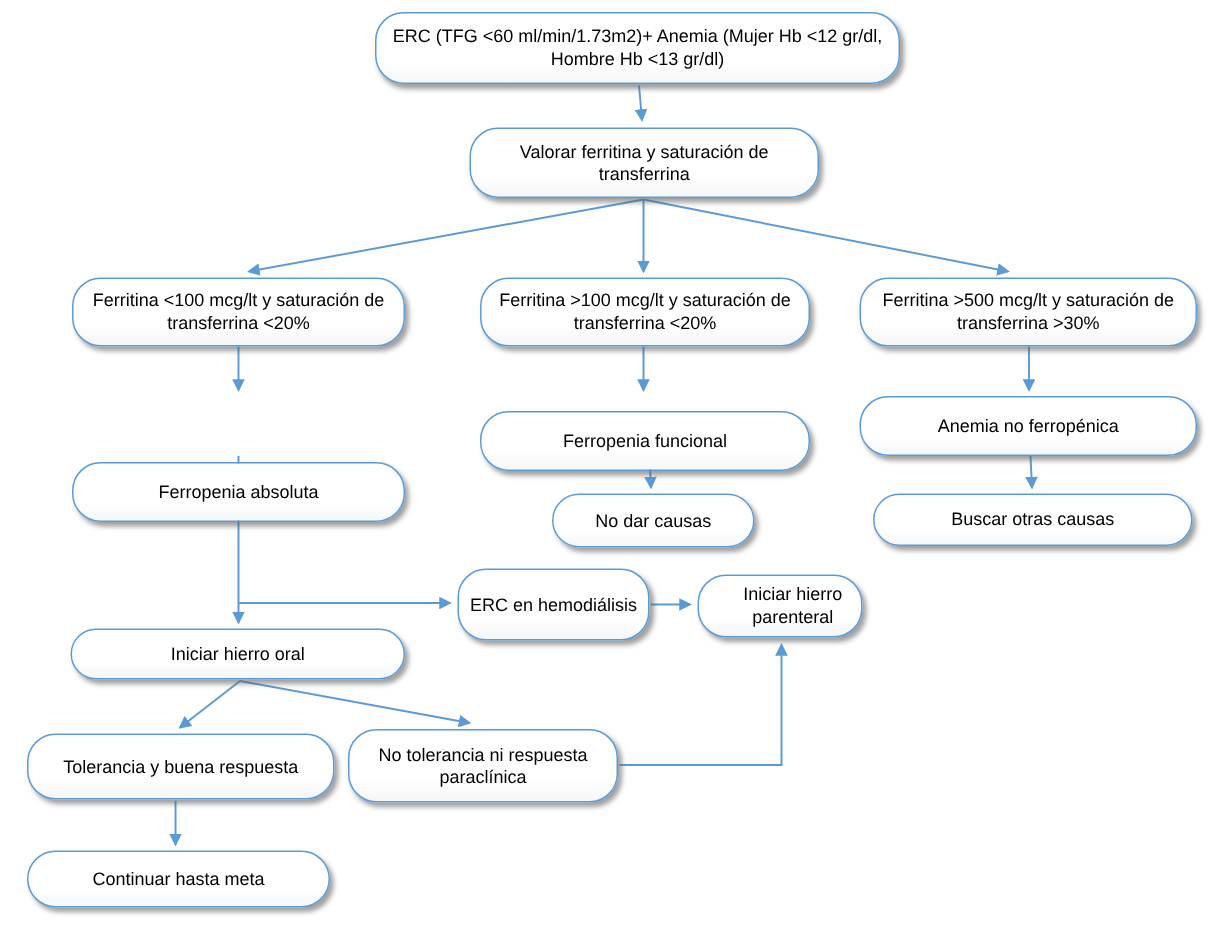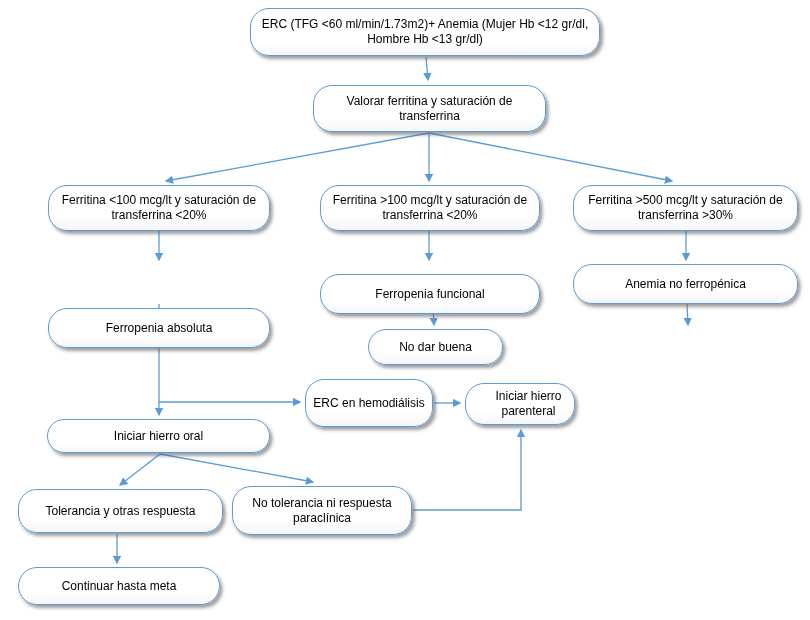--- a/index.html
+++ b/index.html
@@ -73,21 +73,22 @@
   </svg>
 
   <div class="node" id="n-erc">ERC (TFG &lt;60 ml/min/1.73m2)+ Anemia (Mujer Hb &lt;12 gr/dl, Hombre Hb &lt;13 gr/dl)</div>
   <div class="node" id="n-valorar">Valorar ferritina y saturación de transferrina</div>
   <div class="node" id="n-f-lt100">Ferritina &lt;100 mcg/lt y saturación de transferrina &lt;20%</div>
   <div class="node" id="n-f-gt100">Ferritina &gt;100 mcg/lt y saturación de transferrina &lt;20%</div>
   <div class="node" id="n-f-gt500">Ferritina &gt;500 mcg/lt y saturación de transferrina &gt;30%</div>
   <div class="node" id="n-absoluta">Ferropenia absoluta</div>
   <div class="node" id="n-funcional">Ferropenia funcional</div>
   <div class="node" id="n-noferropenica">Anemia no ferropénica</div>
-  <div class="node" id="n-nodar">No dar buena</div>
+  <div class="node" id="n-nodar">No dar causas</div>
+  <div class="node" id="n-buscar">Buscar otras causas</div>
   <div class="node" id="n-hemodialisis">ERC en hemodiálisis</div>
   <div class="node" id="n-parenteral">Iniciar hierro parenteral</div>
   <div class="node" id="n-oral">Iniciar hierro oral</div>
-  <div class="node" id="n-tolerancia">Tolerancia y otras respuesta</div>
+  <div class="node" id="n-tolerancia">Tolerancia y buena respuesta</div>
   <div class="node" id="n-notolerancia">No tolerancia ni respuesta paraclínica</div>
   <div class="node" id="n-continuar">Continuar hasta meta</div>
 
 </div>
 
 </body></html>

